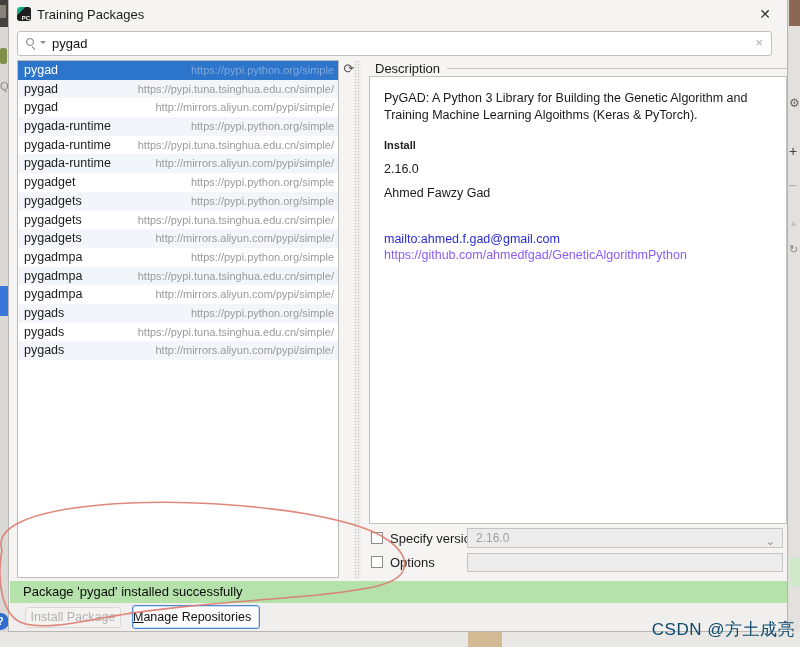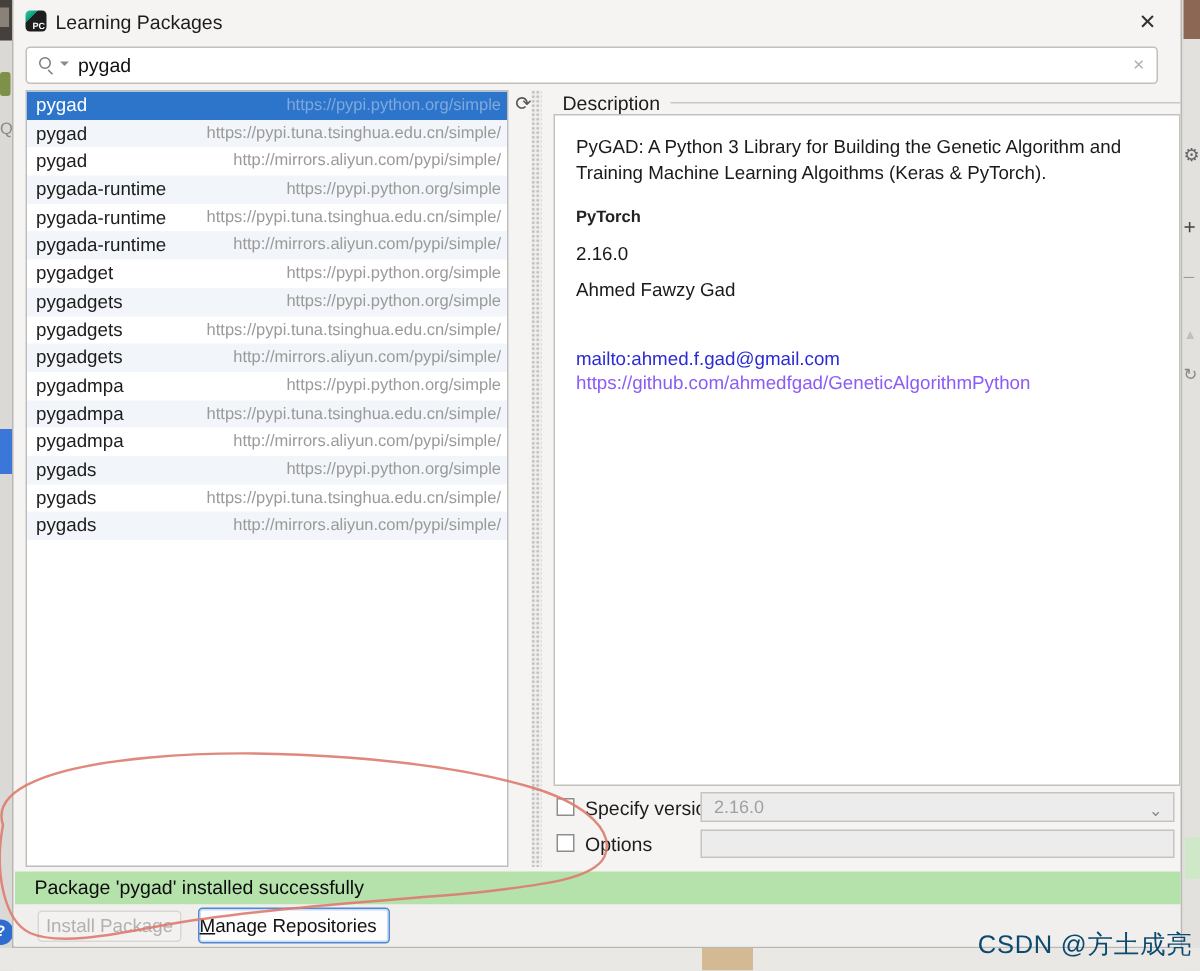--- a/index.html
+++ b/index.html
@@ -118,21 +118,21 @@
 <div class="abs bg-icon" style="top:218px; font-size:9px; color:#c0c0c0;">▲</div>
 <div class="abs bg-icon" style="top:243px; font-size:11px; color:#888;">↻</div>
 <div class="abs bg-right-green"></div>
 <div class="abs bg-bottom-strip"></div>
 <div class="abs bg-bottom-tan"></div>
 
 <div class="abs dialog">
 
   <div class="titlebar">
     <div class="app-icon"></div>
-    <div class="title-text">Learning Packages</div>
+    <div class="title-text">Training Packages</div>
     <div class="close-btn">✕</div>
   </div>
 
   <div class="search-box">
     <span class="mag-icon">
         <span class="lens"></span>
         <span class="tail"></span>
       </span>
     <span class="mag-chev"></span>
     <span class="search-value">pygad</span>
@@ -206,21 +206,21 @@
       </div>
     </div>
 
   <div class="refresh-icon">⟳</div>
   <div class="splitter"></div>
 
   <div class="desc-label">Description</div>
   <div class="desc-rule"></div>
   <div class="desc-box">
     <div class="desc-summary">PyGAD: A Python 3 Library for Building the Genetic Algorithm and Training Machine Learning Algoithms (Keras &amp; PyTorch).</div>
-    <div class="meta-label" style="margin-top:0;">PyTorch</div>
+    <div class="meta-label" style="margin-top:0;">Install</div>
     <div class="meta-value">2.16.0</div>
     <div class="meta-value">Ahmed Fawzy Gad</div>
     <div class="desc-links" id="desc-links">
         <a class="desc-link" href="#" style="color: rgb(43, 43, 213);">mailto:ahmed.f.gad@gmail.com</a>
         <a class="desc-link" href="#" style="color: #8b5cf6;">https://github.com/ahmedfgad/GeneticAlgorithmPython</a>
       </div>
   </div>
 
   <div class="checkbox" style="left:362px; top:532px;"></div>
   <div class="ctl-label" style="left:381px; top:531px;">Specify version</div>

